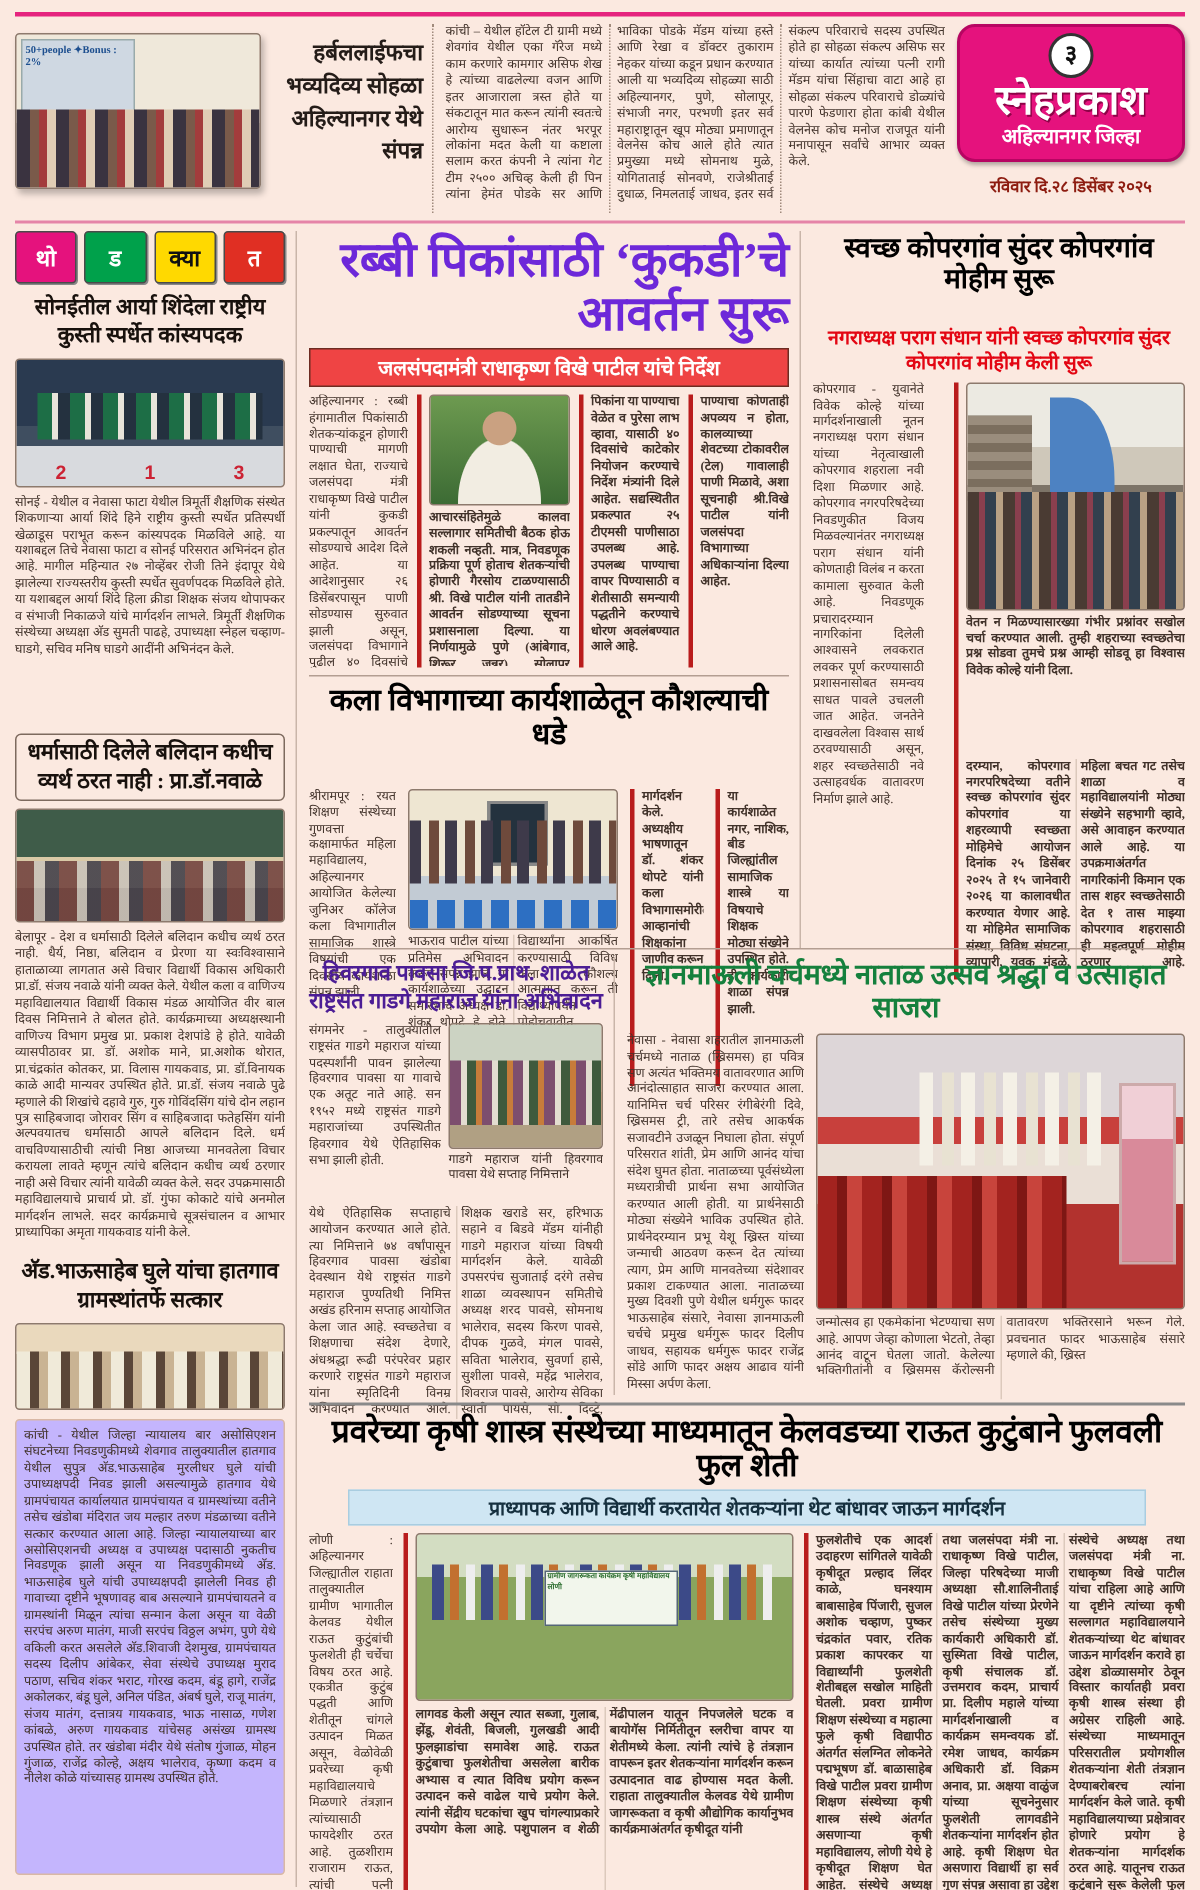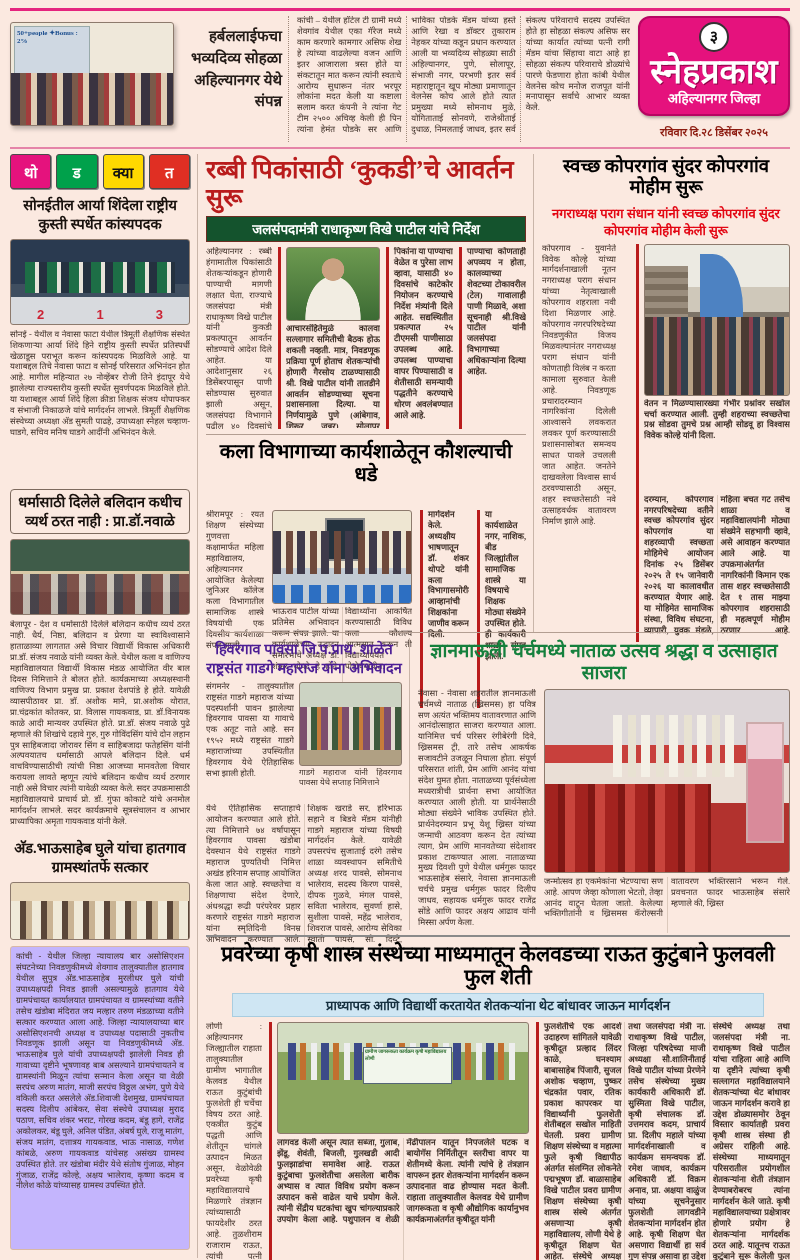--- a/index.html
+++ b/index.html
@@ -13,21 +13,21 @@
   .ph-herbalife{width:162px;height:102px;margin-top:6px;background:linear-gradient(#efe8da 0 58%,#a99c8c 58% 100%);box-shadow:2px 3px 4px rgba(0,0,0,.25);text-decoration:underline;}
   .hb-screen{position:absolute;left:3px;top:3px;width:70px;height:48px;background:#cfd8e2;border:1px solid #9aa;font-size:7px;color:#1d4f8f;font-weight:bold;padding:2px;line-height:1.2;}
   .hb-crowd{position:absolute;left:0;bottom:0;width:100%;height:52px;
     background:repeating-linear-gradient(90deg,#3a3340 0 9px,#7a5a4a 9px 15px,#a33c3c 15px 20px,#e0cdb5 20px 26px);}
   .top-headline{flex:1;font-size:15px;font-weight:bold;text-align:right;line-height:1.45;color:#241c18;margin-top:10px;}
   .top-body{flex:1;columns:3;column-gap:10px;column-rule:1px dotted #a08a7c;font-size:8.5px;line-height:1.32;text-align:justify;overflow:hidden;}
   .masthead{width:152px;text-align:center;}
   .mast-box{background:#e5127d;border:2px solid #b70562;border-radius:12px;padding:4px 4px 7px 4px;box-shadow:1px 2px 3px rgba(0,0,0,.3);}
   .page-circle{width:26px;height:26px;border-radius:50%;background:#fff;border:2px solid #333;margin:0 auto;
     font-size:16px;font-weight:bold;color:#111;line-height:26px;}
-  .mast-title{color:#fff;font-size:34px;font-weight:bold;line-height:1.15;text-shadow:1px 1px 0 #8d0347;}
+  .mast-title{color:#fff;font-size:27px;font-weight:bold;line-height:1.15;text-shadow:1px 1px 0 #8d0347;}
   .mast-sub{color:#fff;font-size:13.5px;font-weight:bold;line-height:1.2;}
   .mast-date{color:#8d1c10;font-size:11px;font-weight:bold;margin-top:8px;}
   .hr-pink{height:2px;background:#e584a8;margin:5px 10px;}
   
   .body-grid{display:flex;gap:8px;padding:0 10px;}
   .col-left{width:180px;border-right:1px solid #c9b5a9;padding-right:7px;flex:none;}
   .right-zone{flex:1;display:flex;flex-direction:column;min-width:0;}
   .zone-a{display:flex;gap:8px;height:478px;}
   .zone-b{display:flex;gap:8px;height:292px;border-top:1px solid #b39e92;padding-top:5px;}
   .zone-c{border-top:2px solid #8a8a8a;margin-top:5px;padding-top:5px;height:316px;}
@@ -47,22 +47,22 @@
     background:repeating-linear-gradient(90deg,#1d6e46 0 10px,#e8e4da 10px 14px,#24313f 14px 22px);}
   .pod-num{position:absolute;bottom:2px;width:100%;display:flex;justify-content:space-around;color:#c23;font-weight:bold;font-size:13px;font-family:"Liberation Sans",sans-serif;}
   .ph-class{height:74px;background:linear-gradient(#3f5c49 0 42%,#d9c9a6 42% 70%,#8a7662 70% 100%);}
   .cls-people{position:absolute;left:0;bottom:0;width:100%;height:55%;
     background:repeating-linear-gradient(90deg,#6e3d3a 0 12px,#c9c3bb 12px 19px,#3c3a46 19px 28px);opacity:.85;}
   .ph-ghule{height:56px;background:linear-gradient(#ead9bd 0 35%,#8d7358 35% 100%);}
   .gh-people{position:absolute;left:0;bottom:0;width:100%;height:68%;
     background:repeating-linear-gradient(90deg,#f0ead9 0 9px,#5a4638 9px 15px,#c9b393 15px 21px);}
   .kanchi-box{background:#c4b5fd;border:1px solid #d9b8a5;border-radius:3px;padding:5px;height:292px;margin-top:6px;}
   
-  .main-hl{font-size:25px;font-weight:bold;color:#b91c1c;text-align:left;line-height:1.12;margin:2px 0 4px 0;}
-  .subhead-maroon{background:#14532d;color:#fff;font-size:13.5px;font-weight:bold;text-align:center;padding:3px 2px;margin:2px 0 5px 0;border:1px solid #6d2c22;}
+  .main-hl{font-size:32px;font-weight:bold;color:#6d28d9;text-align:right;line-height:1.12;margin:2px 0 4px 0;}
+  .subhead-maroon{background:#ef4444;color:#fff;font-size:13.5px;font-weight:bold;text-align:center;padding:3px 2px;margin:2px 0 5px 0;border:1px solid #6d2c22;}
   .kukadi-row{display:flex;gap:6px;height:182px;}
   .k-col1{width:66px;flex:none;}
   .k-col2{width:94px;flex:none;}
   .ph-minister{height:72px;margin-bottom:3px;background:
      radial-gradient(circle at 50% 30%,#caa181 0 16%,rgba(0,0,0,0) 17%),
      radial-gradient(ellipse at 50% 98%,#f2ede2 0 42%,rgba(0,0,0,0) 43%),
      linear-gradient(#6d9a50,#3c6b34);}
   .k-col3,.k-col4{flex:1;}
   
   .kala-hl{font-size:20px;font-weight:bold;text-align:center;color:#000;margin:3px 0 4px 0;line-height:1.15;}
@@ -71,21 +71,21 @@
   .ka-mid{width:140px;flex:none;}
   .ph-workshop{height:92px;background:linear-gradient(#eee6d2 0 62%,#c2cbd4 62% 100%);}
   .wk-screen{position:absolute;left:38%;top:8%;width:26%;height:42%;background:#24323e;border:2px solid #888;}
   .wk-people{position:absolute;left:0;top:22%;width:100%;height:46%;
     background:repeating-linear-gradient(90deg,#3e3a4a 0 8px,rgba(0,0,0,0) 8px 13px,#6e4a3c 13px 20px,rgba(0,0,0,0) 20px 24px);}
   .wk-chairs{position:absolute;left:0;bottom:0;width:100%;height:20%;
     background:repeating-linear-gradient(90deg,#2d6fc2 0 12px,#c2cbd4 12px 18px);}
   .cap-cols{columns:2;column-gap:6px;column-rule:1px solid #dcc9bc;margin-top:3px;height:100px;overflow:hidden;}
   .ka-col3,.ka-col4{flex:1;}
   
-  .kop-hl{font-size:18.5px;font-weight:bold;text-align:center;color:#000;margin:2px 0 6px 0;line-height:1.15;}
+  .kop-hl{font-size:18.5px;font-weight:bold;text-align:center;color:#000;margin:2px 0 17px 0;line-height:1.15;}
   .subhead-red{color:#e30613;font-size:13px;font-weight:bold;text-align:center;line-height:1.35;margin:2px 0 4px 0;}
   .kop-row{display:flex;gap:20px;height:398px;}
   .kop-col1{width:74px;flex:none;}
   .kop-right{flex:1;display:flex;flex-direction:column;min-width:0;}
   .ph-crowd{height:150px;background:linear-gradient(#eceae2 0 28%,#cfc8ba 28% 45%,#7d7468 45% 100%);}
   .cr-bldg{position:absolute;left:0;top:14%;width:30%;height:38%;background:repeating-linear-gradient(#9a8d7d 0 6px,#7b6e5e 6px 12px);}
   .cr-mon{position:absolute;left:38%;top:6%;width:30%;height:52%;background:#4d82c2;border-radius:0 70% 0 0;}
   .cr-people{position:absolute;left:0;bottom:0;width:100%;height:52%;
     background:repeating-linear-gradient(90deg,#4a3b33 0 8px,#8a3f4e 8px 12px,#32404e 12px 19px,#b9a184 19px 24px);}
   .kop-caption{height:92px;margin-top:3px;overflow:hidden;}

